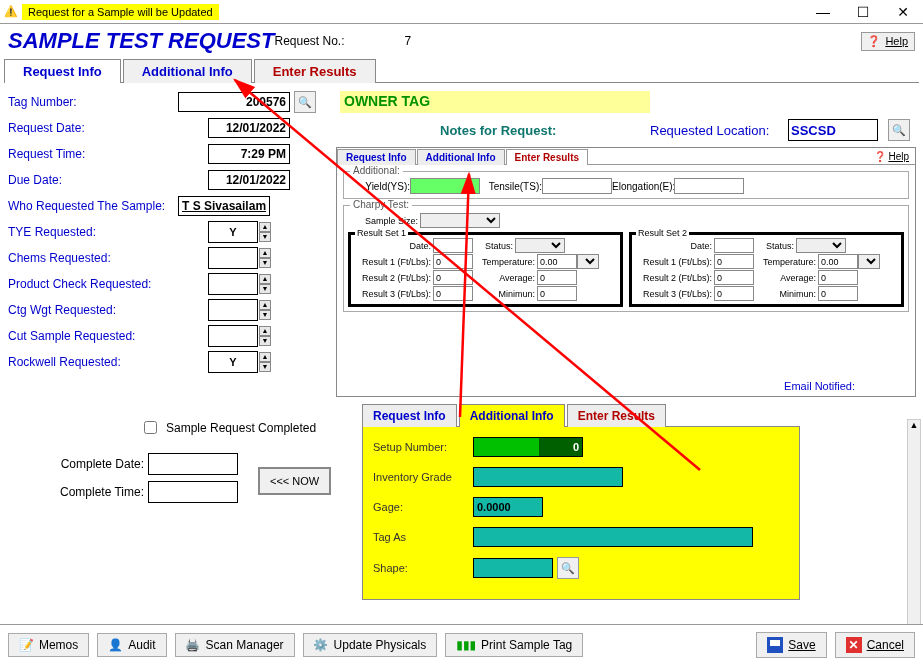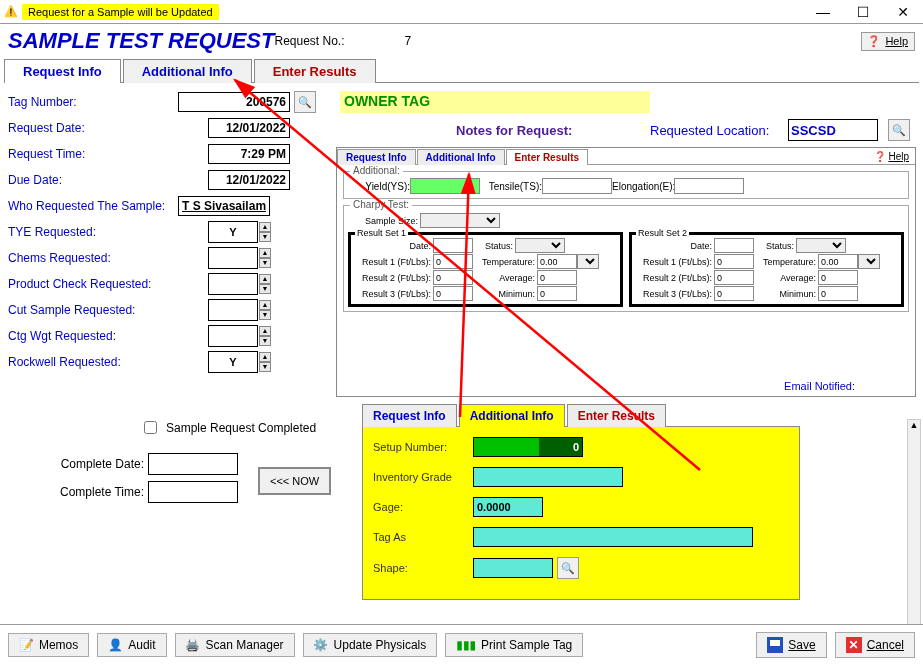--- a/index.html
+++ b/index.html
@@ -44,21 +44,21 @@
   .finput.tag { width:112px; font-weight:bold;}
   .finput.date { width:82px; font-weight:bold; margin-left:30px;}
   .finput.who { width:92px; font-weight:bold; text-align:left;text-decoration:underline;}
   .spin { width:50px; border:1px solid #000; height:22px; display:flex; align-items:center; justify-content:center; font-weight:bold; position:relative; margin-left:30px;}
   .spin-btns{ position:absolute; right:-14px; top:0; display:flex; flex-direction:column;}
   .spin-btns span{ width:12px; height:10px; border:1px solid #888; background:#e8e8e8; font-size:7px; text-align:center; line-height:8px;}
   .mag-btn{ width:22px; height:22px; border:1px solid #999; background:#f0f0f0; margin-left:4px; display:flex; align-items:center; justify-content:center;}
 
   .owner-tag { position:absolute; left:340px; top:8px; width:310px; height:22px; background:#ffff99; color:#009000; font-weight:bold; font-size:14px; padding:2px 4px;}
 
-  .notes-lbl { position:absolute; left:456px; top:40px; color:#4c1d95; font-weight:bold; font-size:13px;}
+  .notes-lbl { position:absolute; left:440px; top:40px; color:#0f766e; font-weight:bold; font-size:13px;}
   .reqloc-lbl { position:absolute; left:650px; top:40px; color:#0000cc; font-size:13px;}
   .reqloc-input { position:absolute; left:788px; top:36px; width:90px; font-weight:bold; font-size:13px; color:#0000cc; border:1px solid #000; height:22px; padding:2px;}
   .reqloc-mag { position:absolute; left:884px; top:36px;}
 
   
   .inner-panel { position:absolute; left:336px; top:64px; width:580px; height:250px; border:1px solid #888; background:#fff;}
   .inner-tabs { display:flex; border-bottom:1px solid #999;}
   .inner-tab { border:1px solid #999; border-bottom:none; padding:2px 8px; font-size:10px; font-weight:bold; background:#ededed; margin-right:1px; position:relative; top:1px;}
   .inner-tab.active { background:#fff; color:#b00000;}
   .inner-tab.ri { color:#0000cc;}
@@ -95,21 +95,21 @@
   .add-tabs { display:flex;}
   .add-tab { border:1px solid #888; border-bottom:none; padding:4px 10px; font-size:12px; font-weight:bold; background:#ededed; margin-right:2px; position:relative; top:1px;}
   .add-tab.ri2{ color:#0000cc;}
   .add-tab.active{ background:#ffff00; color:#0000cc;}
   .add-tab.er2{ color:#b00000;}
   .add-body{ background:#ffff00; border:1px solid #888; padding:10px; width:438px; margin-left:0;}
   .arow{ display:flex; align-items:center; margin-bottom:10px;}
   .arow label{ width:100px; font-size:11px; color:#333;}
   .arow input{ height:20px; border:1px solid #000; font-size:11px; padding:1px 3px;}
   .setup-val{ width:110px; background:linear-gradient(90deg,#00c000 60%,#006000 60%); color:#fff; font-weight:bold; text-align:right;}
-  .std-in{ width:150px; background:#5eead4;}
+  .std-in{ width:150px; background:#14b8a6;}
   .shape-mag{ margin-left:4px;}
 
   .scrollbar-v{ position:absolute; right:2px; top:336px; width:14px; height:280px; background:#f0f0f0; border:1px solid #ccc;}
   .scrollbar-v .thumb-up{ position:absolute; top:0; width:12px; height:14px; font-size:9px; text-align:center;}
 
   
   .arrows { position:absolute; left:0; top:0; width:923px; height:664px; pointer-events:none;}
 
   
   .bottom-bar{ position:absolute; left:0; bottom:0; width:923px; height:40px; border-top:1px solid #999; display:flex; align-items:center; padding:0 8px; gap:8px; background:#fff;}
@@ -198,31 +198,31 @@
       <span class="flabel">Product Check Requested:</span>
       <div class="spin">
           <span></span>
           <div class="spin-btns">
             <span>▲</span>
             <span>▼</span>
           </div>
         </div>
     </div>
     <div class="frow">
+      <span class="flabel">Ctg Wgt Requested:</span>
+      <div class="spin">
+          <span></span>
+          <div class="spin-btns">
+            <span>▲</span>
+            <span>▼</span>
+          </div>
+        </div>
+    </div>
+    <div class="frow">
       <span class="flabel">Cut Sample Requested:</span>
-      <div class="spin">
-          <span></span>
-          <div class="spin-btns">
-            <span>▲</span>
-            <span>▼</span>
-          </div>
-        </div>
-    </div>
-    <div class="frow">
-      <span class="flabel">Ctg Wgt Requested:</span>
       <div class="spin">
           <span></span>
           <div class="spin-btns">
             <span>▲</span>
             <span>▼</span>
           </div>
         </div>
     </div>
     <div class="frow">
       <span class="flabel">Rockwell Requested:</span>

